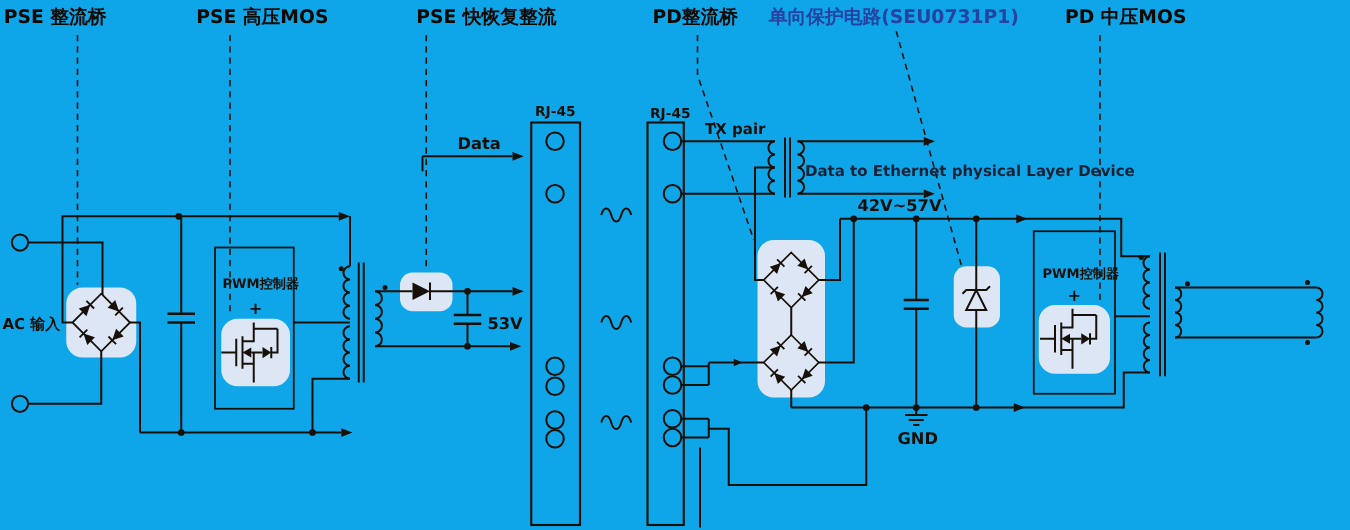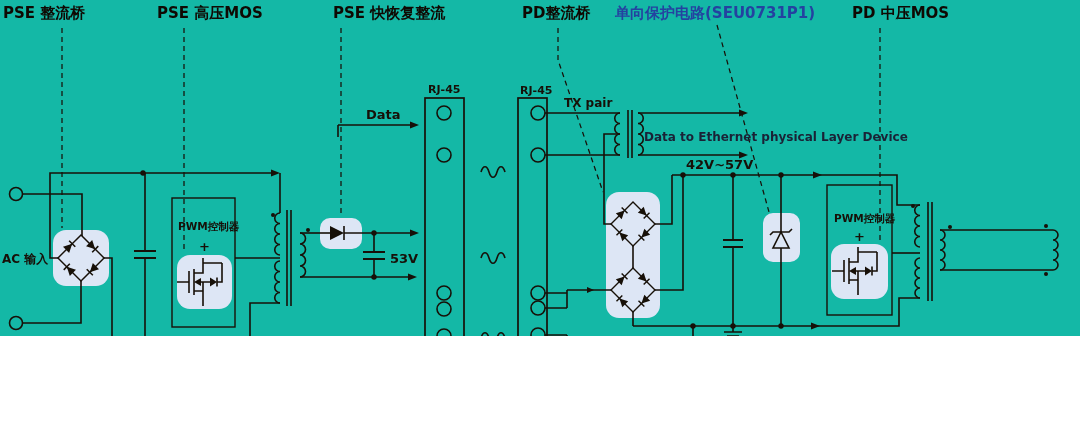--- a/index.html
+++ b/index.html
@@ -1,16 +1,16 @@
 <!DOCTYPE html>
 <html><head>
 <meta charset="utf-8">
 <style>
   html,body{margin:0;padding:0;background:#ffffff;}
-  .stage{width:1080px;height:336px;position:relative;background:#14b8a6;overflow:hidden;}
+  .stage{width:1080px;height:424px;position:relative;background:#0ea5e9;overflow:hidden;}
   svg text{font-family:"DejaVu Sans","Liberation Sans",sans-serif;}
   .lbl  {font-size:15px;font-weight:bold;fill:#0f0903;}
   .lblB {font-size:15px;font-weight:bold;fill:#2442a0;}
   .ann13{font-size:13px;font-weight:bold;fill:#171008;}
   .ann12{font-size:12px;font-weight:bold;fill:#171008;}
   .ann11{font-size:11px;font-weight:bold;fill:#171008;}
   .eth  {font-size:12px;font-weight:bold;fill:#1a2236;}
   .pwm  {font-size:10.5px;font-weight:bold;fill:#171008;}
 </style>
 </head>

